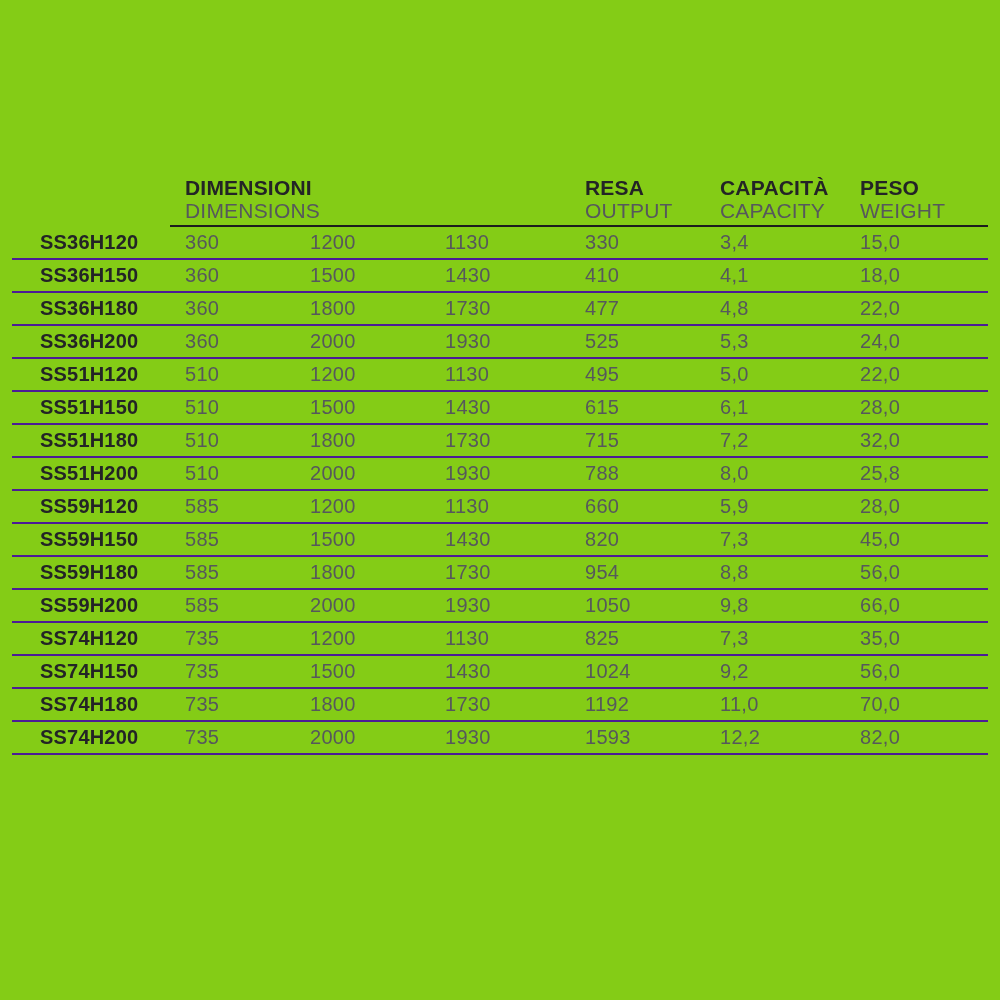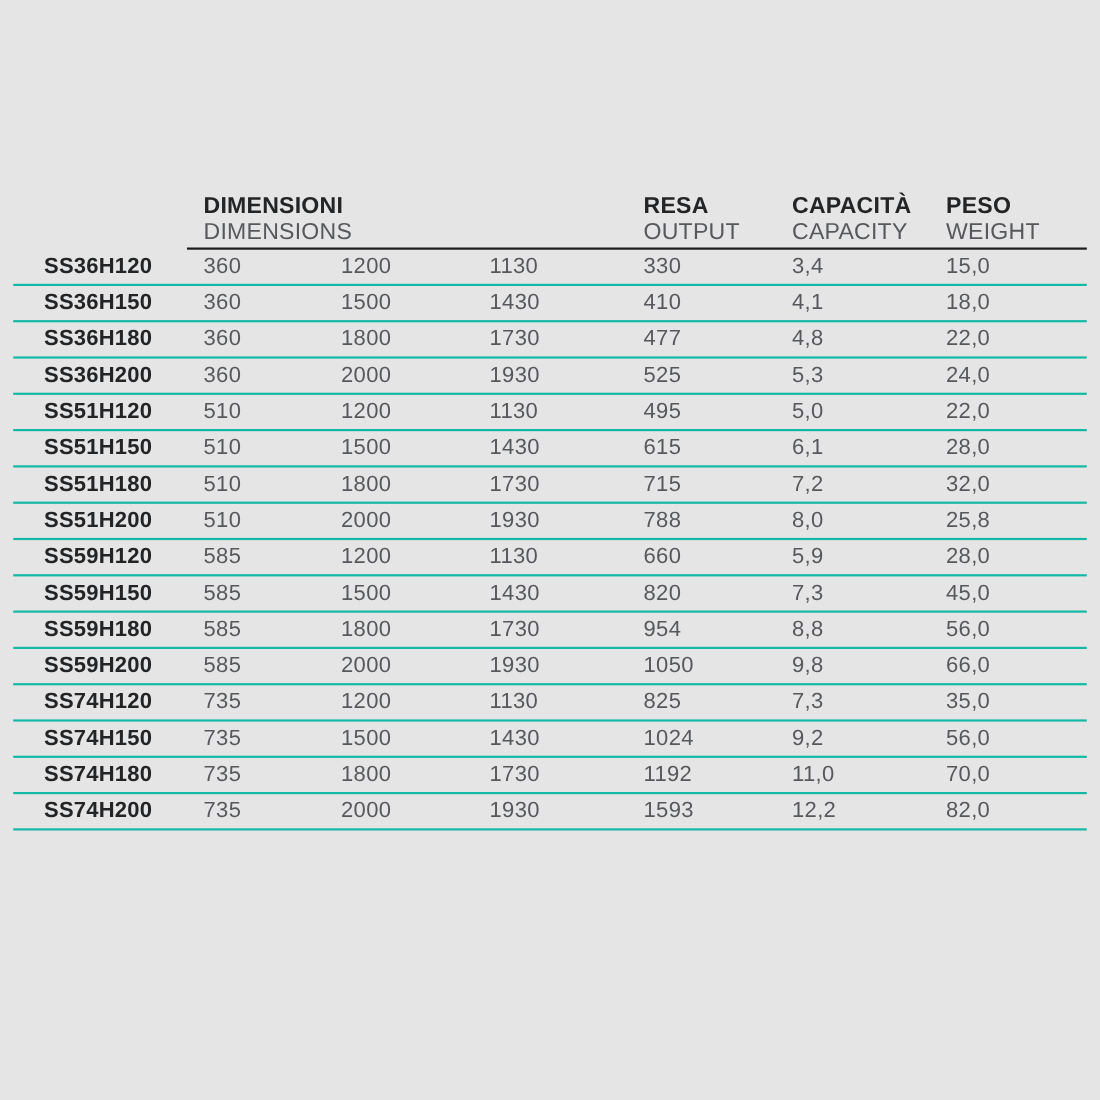--- a/index.html
+++ b/index.html
@@ -1,20 +1,20 @@
 <!DOCTYPE html>
 <html><head>
 <meta charset="utf-8">
 <style>
   html, body { margin: 0; padding: 0; background: #ffffff; }
   .page {
     position: relative;
     width: 1000px;
     height: 1000px;
-    background: #e5e5e5;
+    background: #84cc16;
     font-family: "Liberation Sans", sans-serif;
     overflow: hidden;
   }
   .spec-table {
     position: absolute;
     left: 12px;
     top: 176px;
     width: 976px;
   }
   .grid {
@@ -57,21 +57,21 @@
     font-size: 20px;
     font-weight: 400;
     color: #232426;
     letter-spacing: 0.3px;
   }
   .cell-art-pad { padding-left: 28px; }
   
   .data-row {
     height: 33px;
     align-items: center;
-    border-bottom: 2px solid #14b8a6;
+    border-bottom: 2px solid #4c1d95;
   }
   .cell-art {
     font-size: 20px;
     font-weight: 700;
     color: #232426;
     letter-spacing: 0.2px;
   }
   .cell-num {
     font-size: 20px;
     font-weight: 400;

